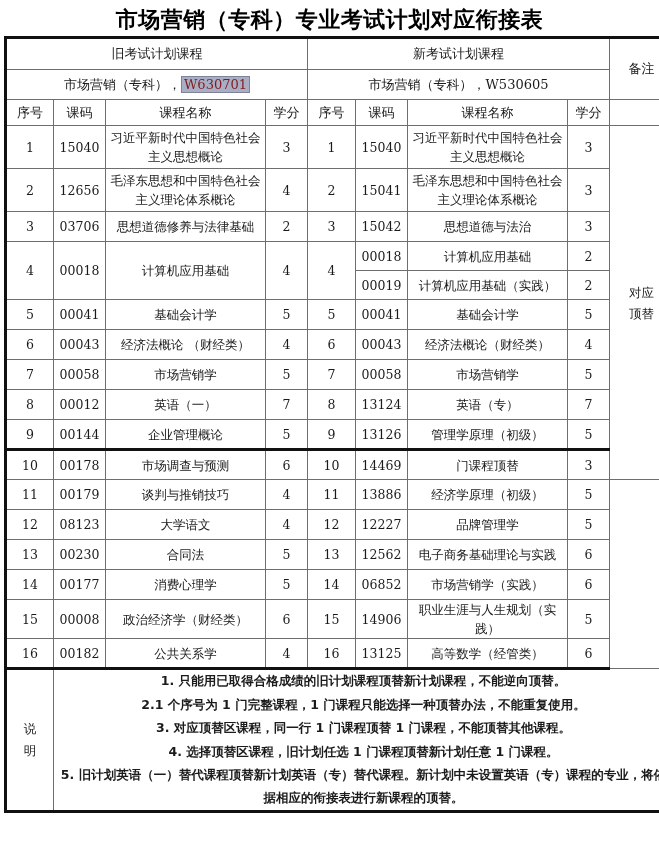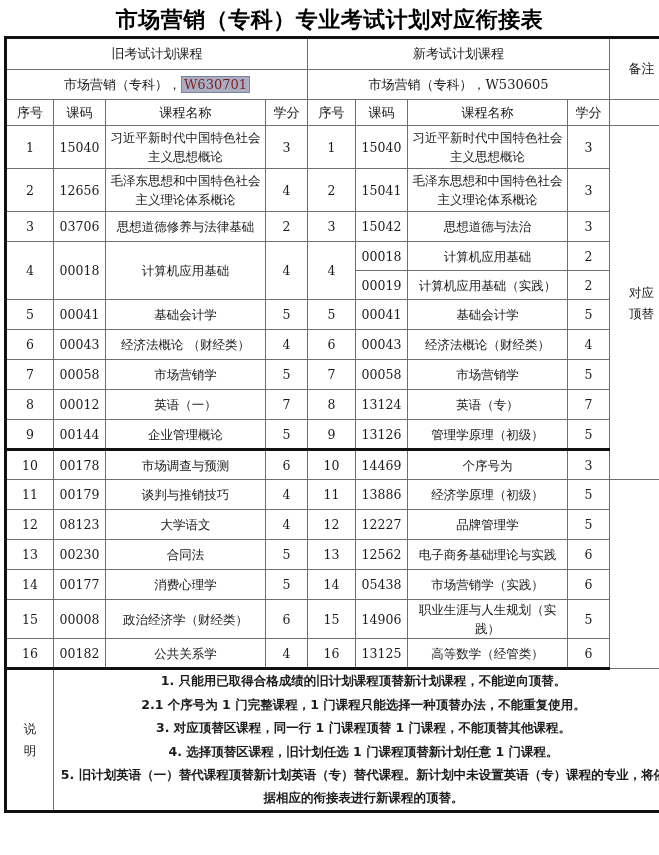--- a/index.html
+++ b/index.html
@@ -263,21 +263,21 @@
             <td class="cell-name r-sep-bottom">管理学原理（初级）</td>
             <td class="cell-credit r-sep-bottom">5</td>
           </tr>
           <tr class="rowB">
             <td class="cell-no">10</td>
             <td class="cell-code">00178</td>
             <td class="cell-name">市场调查与预测</td>
             <td class="cell-credit">6</td>
             <td class="cell-no">10</td>
             <td class="cell-code">14469</td>
-            <td class="cell-name">个序号为</td>
+            <td class="cell-name">门课程顶替</td>
             <td class="cell-credit">3</td>
             <td class="cell-remark remark-vert" rowspan="7">选择
 顶替</td>
           </tr>
           <tr class="rowB">
             <td class="cell-no">11</td>
             <td class="cell-code">00179</td>
             <td class="cell-name">谈判与推销技巧</td>
             <td class="cell-credit">4</td>
             <td class="cell-no">11</td>
@@ -304,21 +304,21 @@
             <td class="cell-code">12562</td>
             <td class="cell-name">电子商务基础理论与实践</td>
             <td class="cell-credit">6</td>
           </tr>
           <tr class="rowB">
             <td class="cell-no">14</td>
             <td class="cell-code">00177</td>
             <td class="cell-name">消费心理学</td>
             <td class="cell-credit">5</td>
             <td class="cell-no">14</td>
-            <td class="cell-code">05438</td>
+            <td class="cell-code">06852</td>
             <td class="cell-name">市场营销学（实践）</td>
             <td class="cell-credit">6</td>
           </tr>
           <tr class="rowB">
             <td class="cell-no">15</td>
             <td class="cell-code">00008</td>
             <td class="cell-name">政治经济学（财经类）</td>
             <td class="cell-credit">6</td>
             <td class="cell-no">15</td>
             <td class="cell-code">14906</td>

